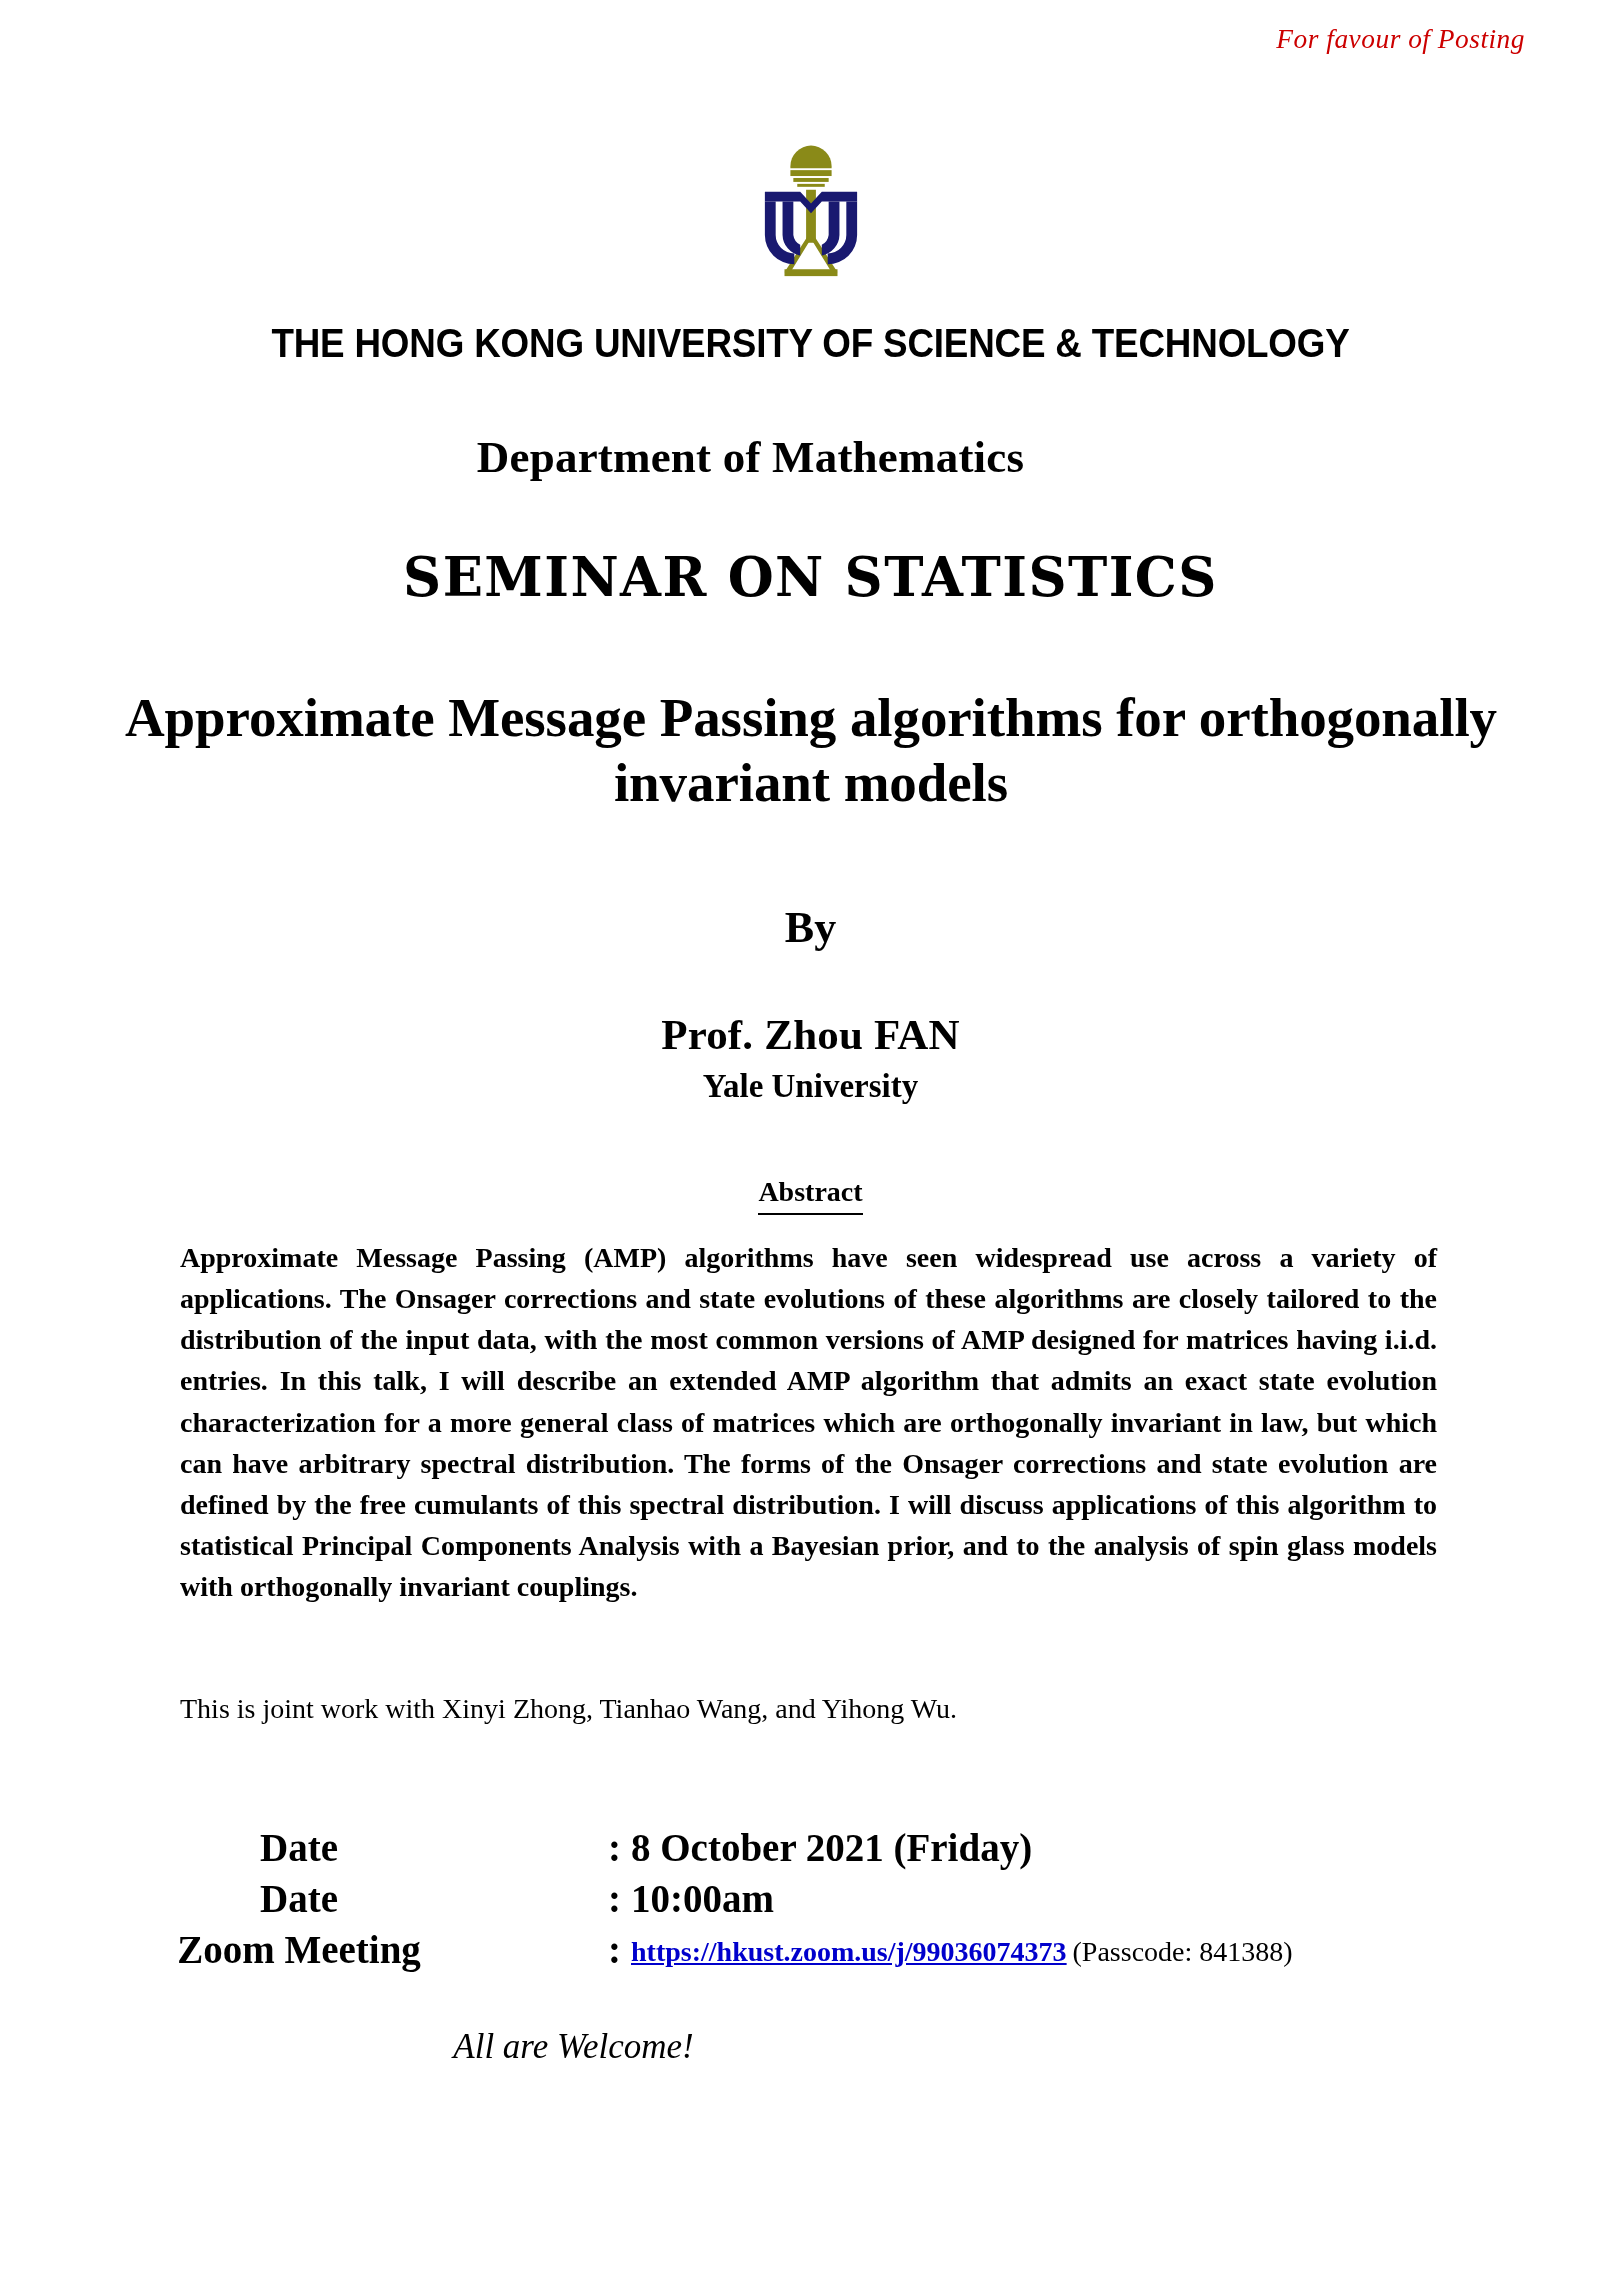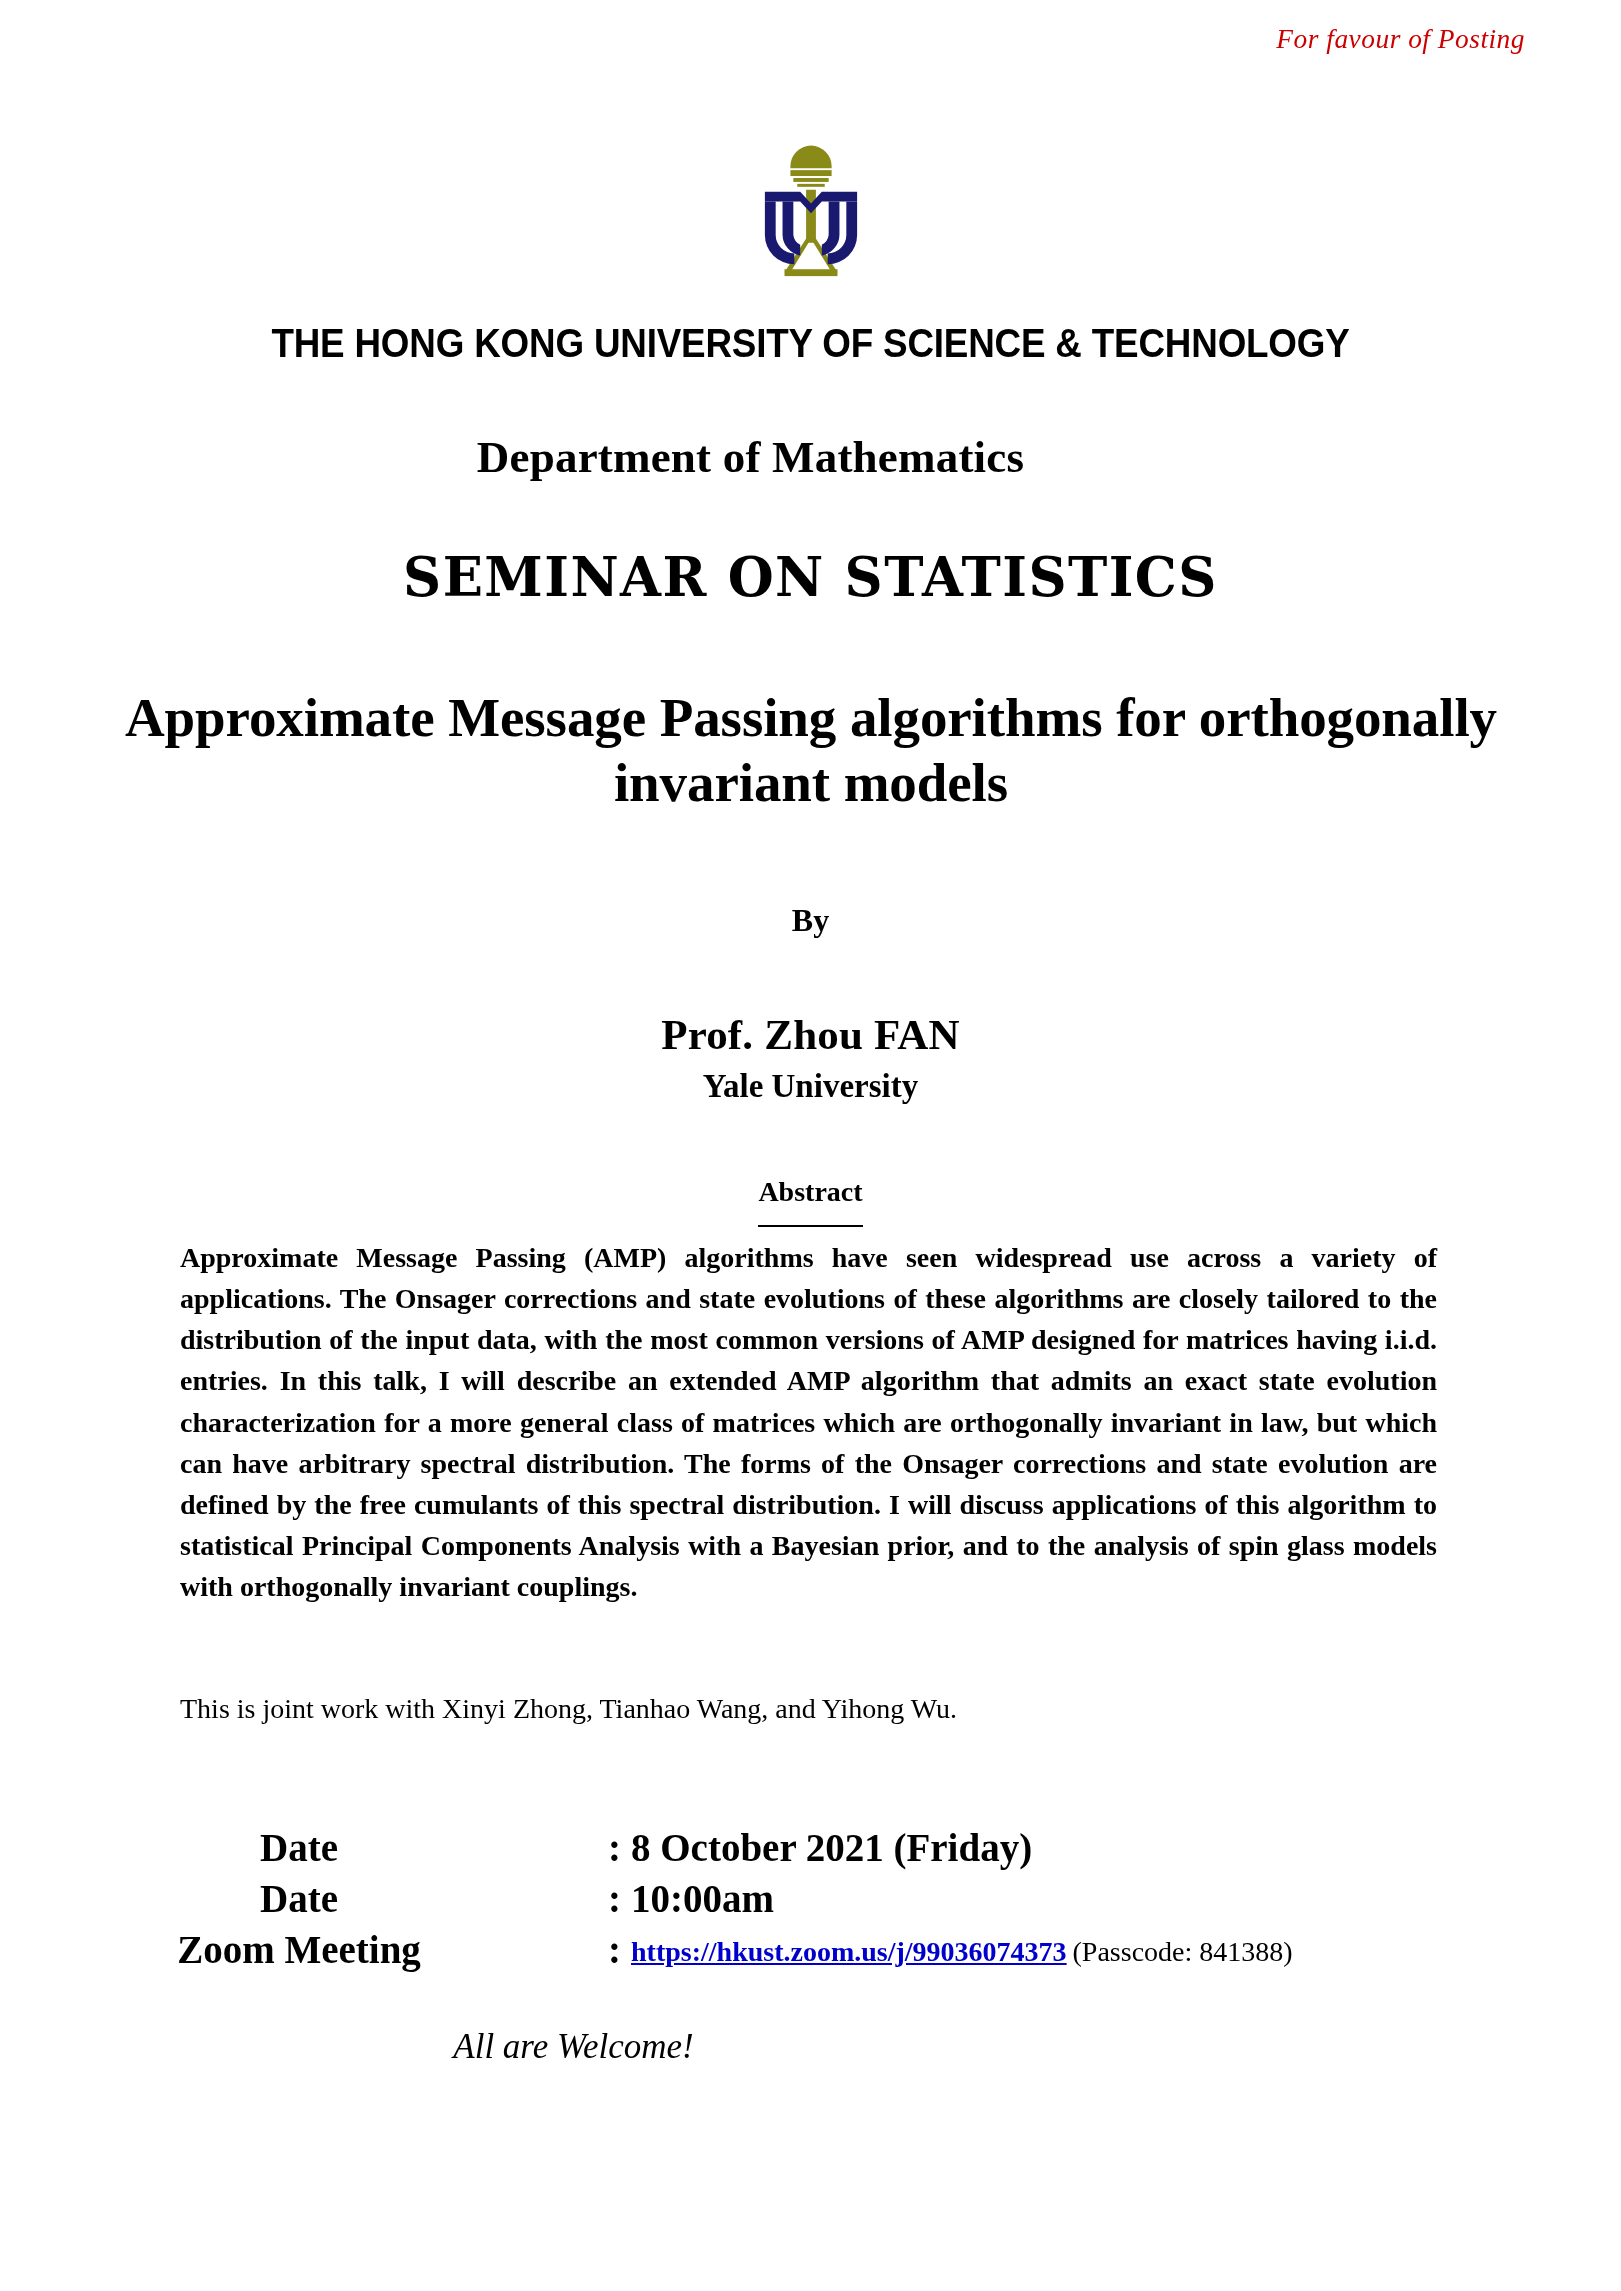--- a/index.html
+++ b/index.html
@@ -109,21 +109,21 @@
 
   
   .by-label {
     position: absolute;
     top: 902px;
     left: 0;
     width: 1621px;
     text-align: center;
     font-family: "Liberation Serif", "DejaVu Serif", serif;
     font-weight: 700;
-    font-size: 32px;
+    font-size: 44px;
   }
 
   
   .speaker-name {
     position: absolute;
     top: 1010px;
     left: 0;
     width: 1621px;
     text-align: center;
     font-family: "Liberation Serif", "DejaVu Serif", serif;
@@ -148,21 +148,21 @@
     top: 1176px;
     left: 0;
     width: 1621px;
     text-align: center;
     font-family: "Liberation Serif", "DejaVu Serif", serif;
     font-weight: 700;
     font-size: 28px;
   }
   .abstract-heading span {
     border-bottom: 2.9px solid #000;
-    padding-bottom: 18px;
+    padding-bottom: 6px;
   }
 
   .abstract-body {
     position: absolute;
     top: 1237px;
     left: 180px;
     width: 1257px;
     font-family: "Liberation Serif", "DejaVu Serif", serif;
     font-size: 28px;
     line-height: 1.47;

